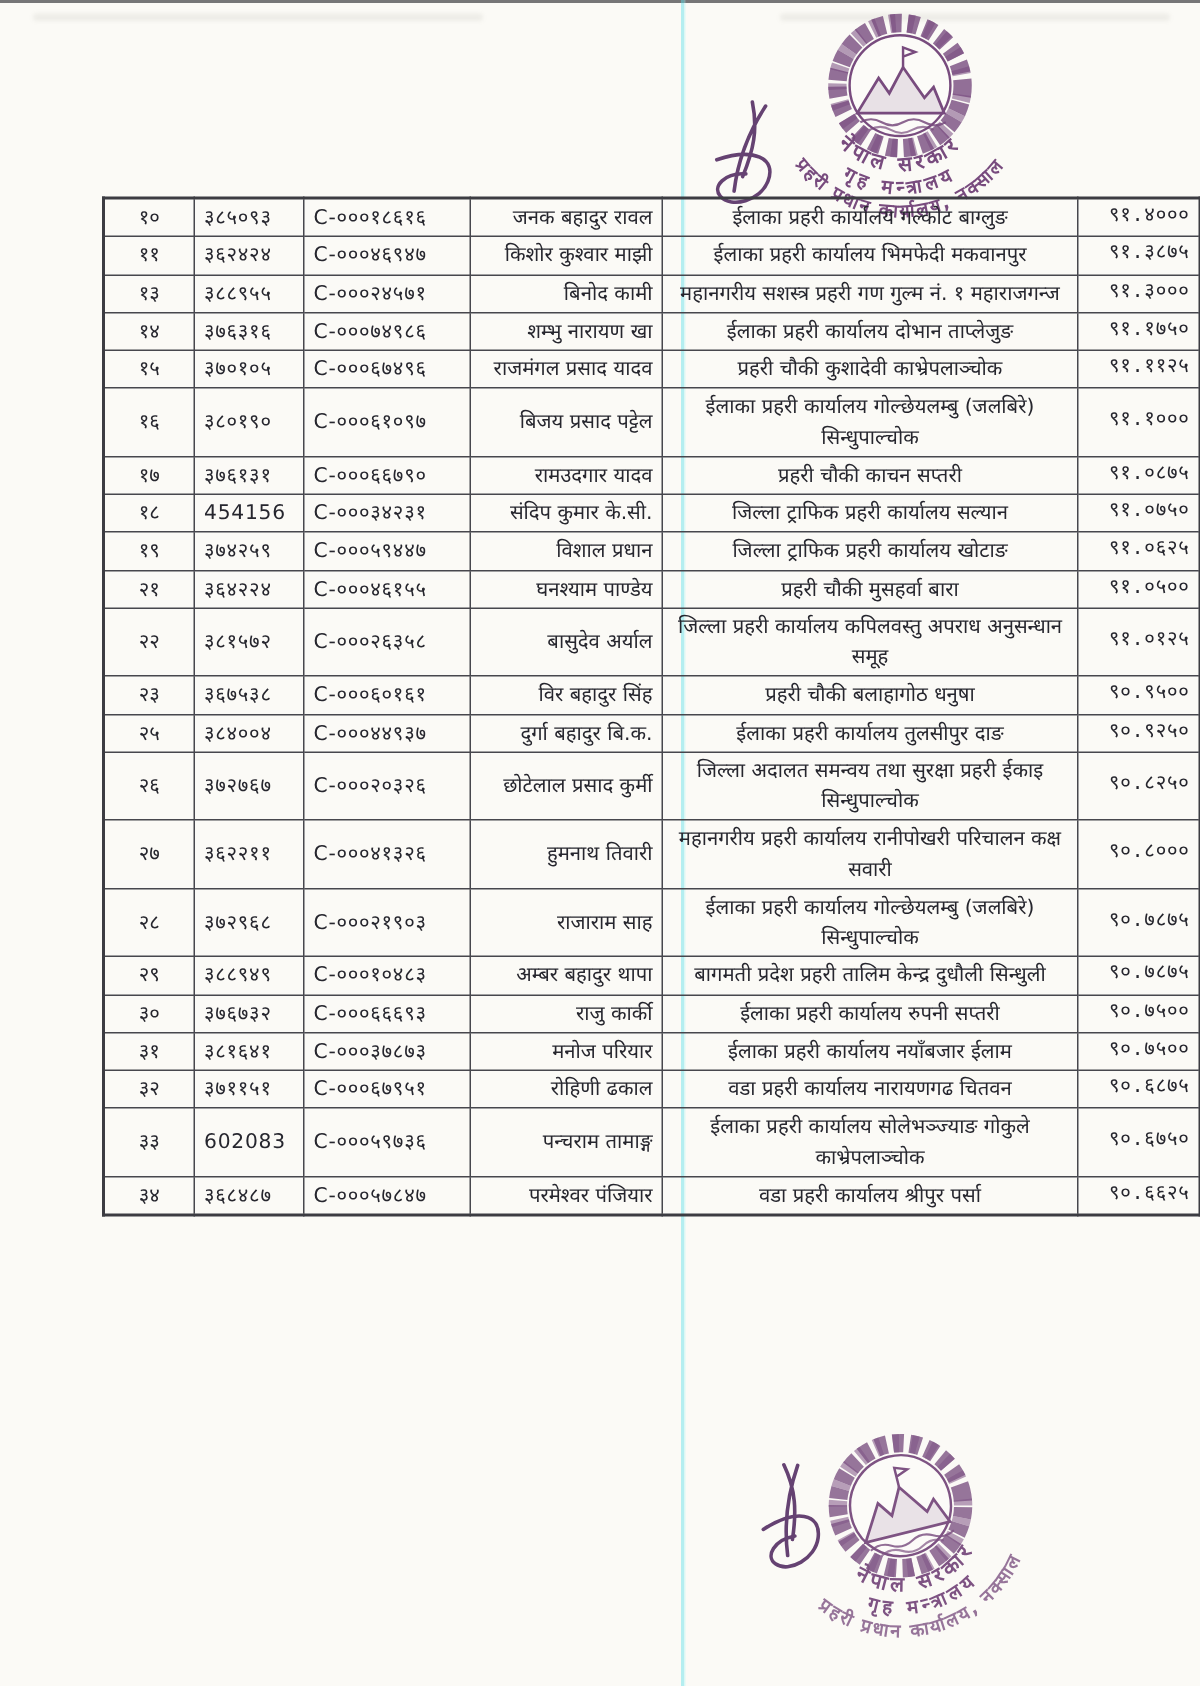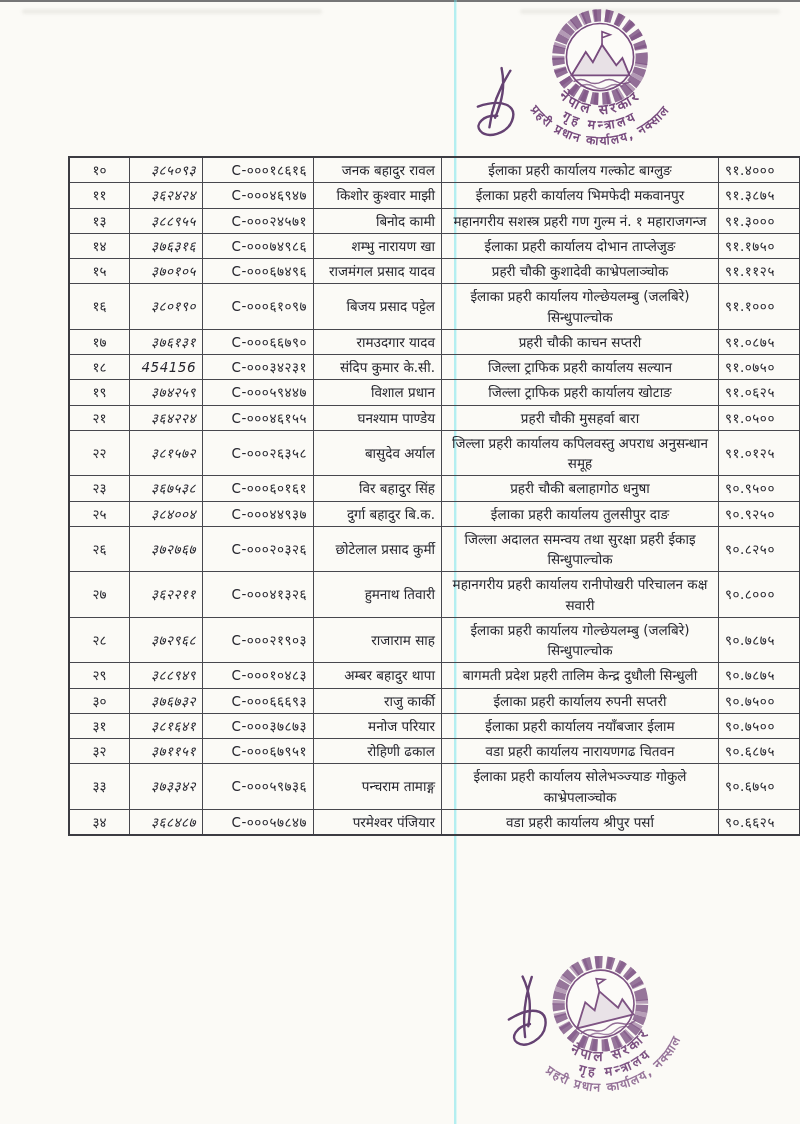--- a/index.html
+++ b/index.html
@@ -11,36 +11,36 @@
   }
   
   .top-edge{position:absolute;top:0;left:0;width:800px;height:2px;background:#4a4a4c;opacity:.75;}
   .smudge{position:absolute;height:5px;background:rgba(120,118,112,.10);border-radius:3px;filter:blur(1.5px);}
   .smudge.s1{top:9px;left:22px;width:300px;}
   .smudge.s2{top:9px;left:520px;width:260px;}
   .scan-line{position:absolute;top:0;left:454px;width:2px;height:1124px;background:rgba(94,224,232,.45);}
   .scan-line::after{content:"";position:absolute;left:2px;top:0;width:1px;height:100%;background:rgba(160,240,244,.35);}
 
   
-  .table-wrap{position:absolute;left:68px;top:156px;width:666px;}
+  .table-wrap{position:absolute;left:68px;top:131px;width:666px;}
   table.results{border-collapse:collapse;width:100%;table-layout:fixed;}
   table.results td{
     border:1px solid #47474d;
     padding:2px 6px;
     font-size:13.5px;line-height:1.5;
     vertical-align:middle;
     overflow:hidden;
   }
   table.results{border:2px solid #3c3c42;}
   td.c-sn{width:47px;text-align:center;}
-  td.c-reg{width:60px;text-align:right;letter-spacing:.5px;font-style:italic;}
-  td.c-cid{width:98px;text-align:right;letter-spacing:.5px;margin-top:28px;}
+  td.c-reg{width:60px;text-align:left;letter-spacing:.5px;}
+  td.c-cid{width:98px;text-align:left;letter-spacing:.5px;margin-top:28px;}
   td.c-name{width:115px;text-align:right;}
   td.c-office{width:264px;text-align:center;}
-  td.c-score{width:68px;text-align:left;letter-spacing:.5px;}
+  td.c-score{width:68px;text-align:right;letter-spacing:.5px;font-family:Liberation Mono, monospace;}
 
   
   .stamp{position:absolute;opacity:.92;}
   .stamp.top{left:488px;top:4px;}
   .stamp.bottom{left:494px;top:950px;transform:rotate(-14deg);opacity:.88;}
   .stamp text{font-family:"DejaVu Sans","Liberation Sans",sans-serif;font-weight:bold;}
   .sig{position:absolute;}
   .sig.top{left:468px;top:66px;transform:rotate(4deg);}
   .sig.bottom{left:498px;top:972px;transform:rotate(-10deg);}
 </style>
@@ -241,21 +241,21 @@
         <tr>
     <td class="c-sn">३२</td>
     <td class="c-reg">३७११५१</td>
     <td class="c-cid">C-०००६७९५१</td>
     <td class="c-name">रोहिणी ढकाल</td>
     <td class="c-office">वडा प्रहरी कार्यालय नारायणगढ चितवन</td>
     <td class="c-score">९०.६८७५</td>
   </tr>
         <tr>
     <td class="c-sn">३३</td>
-    <td class="c-reg">३७३३४२</td>
+    <td class="c-reg">602083</td>
     <td class="c-cid">C-०००५९७३६</td>
     <td class="c-name">पन्चराम तामाङ्ग</td>
     <td class="c-office">ईलाका प्रहरी कार्यालय सोलेभञ्ज्याङ गोकुले काभ्रेपलाञ्चोक</td>
     <td class="c-score">९०.६७५०</td>
   </tr>
         <tr>
     <td class="c-sn">३४</td>
     <td class="c-reg">३६८४८७</td>
     <td class="c-cid">C-०००५७८४७</td>
     <td class="c-name">परमेश्वर पंजियार</td>

